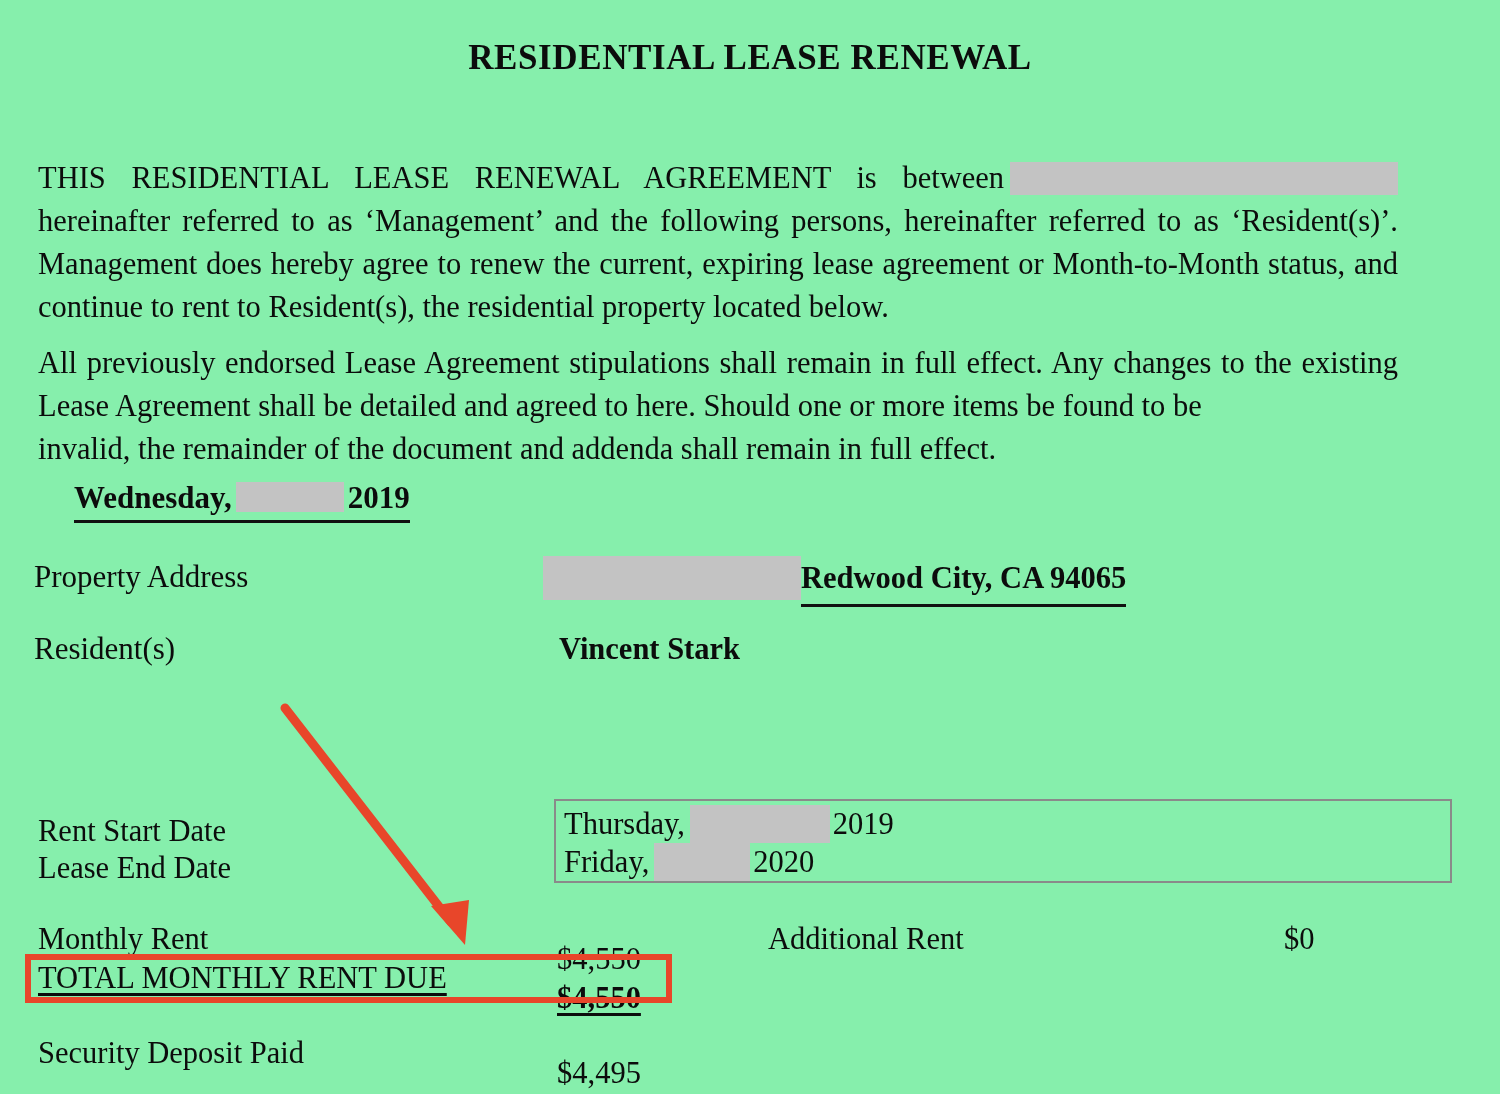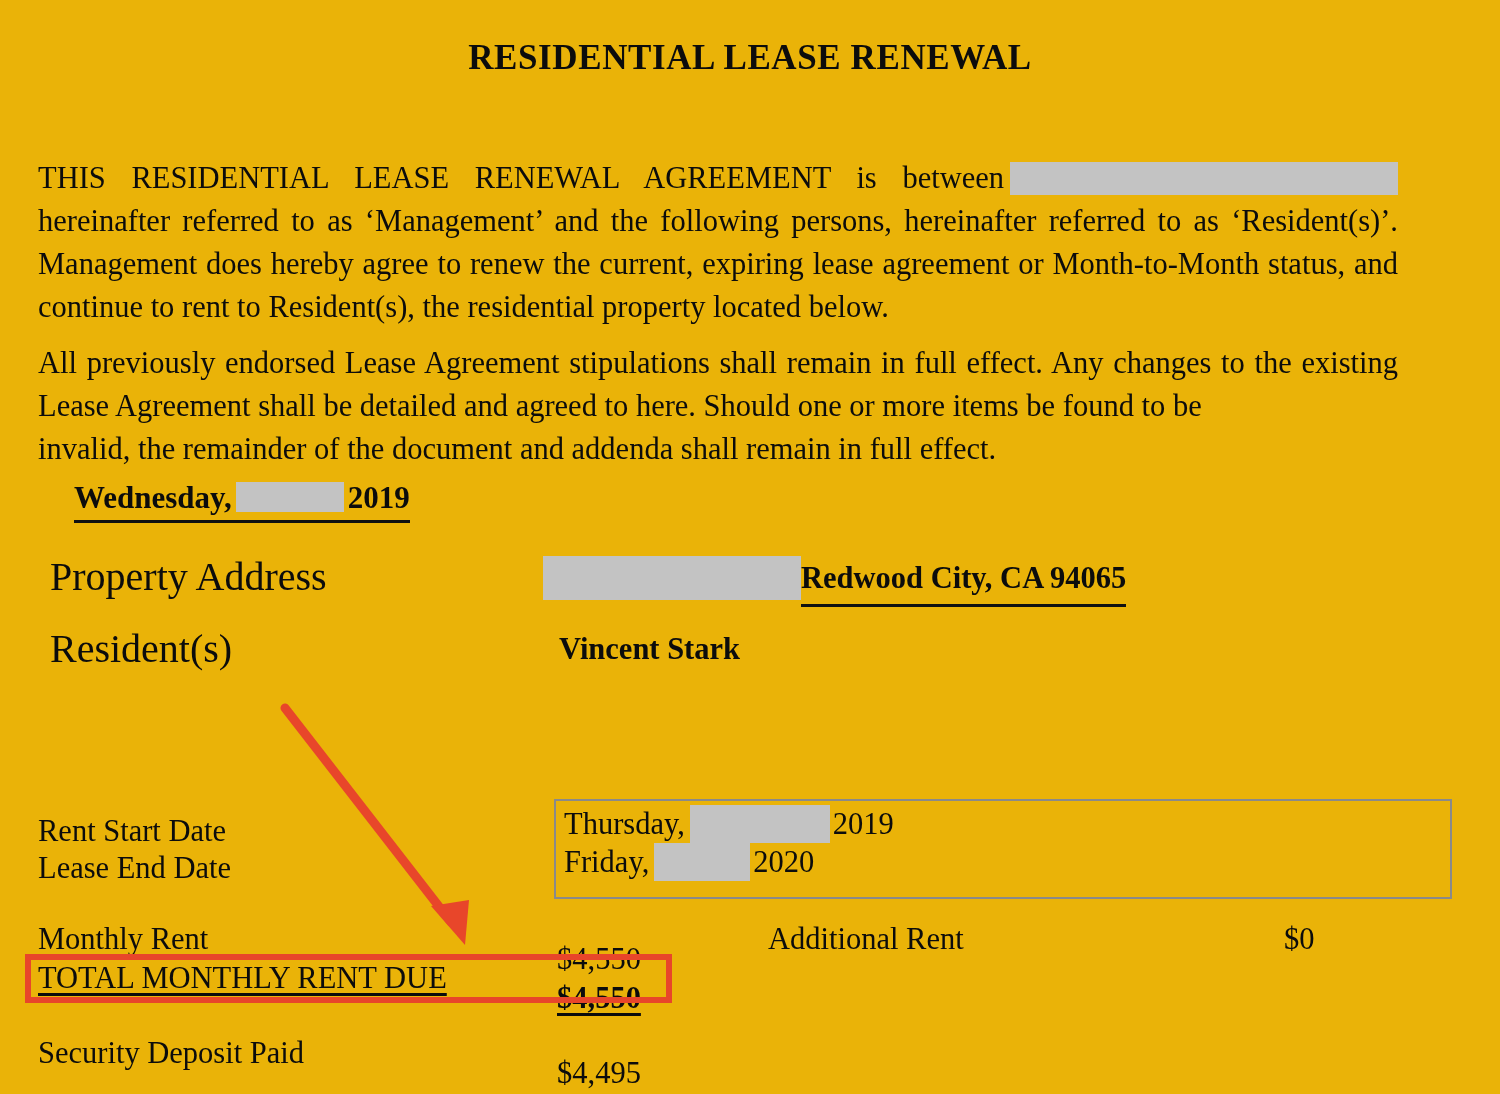--- a/index.html
+++ b/index.html
@@ -8,21 +8,21 @@
     background: #ffffff;
   }
   body {
     font-family: "Liberation Serif", "DejaVu Serif", serif;
     color: #0c0c0c;
   }
   #page {
     position: relative;
     width: 1500px;
     height: 1094px;
-    background: #eab308;
+    background: #86efac;
     overflow: hidden;
   }
 
   
   .doc-title {
     position: absolute;
     top: 38px;
     left: 0;
     width: 1500px;
     text-align: center;
@@ -76,22 +76,22 @@
   .date-line .redact-date {
     width: 108px;
     height: 30px;
     top: -4px;
     margin: 0 4px;
   }
 
   
   .field-label {
     position: absolute;
-    left: 50px;
-    font-size: 40px;
+    left: 34px;
+    font-size: 31px;
     line-height: 40px;
     white-space: nowrap;
   }
   .field-value {
     position: absolute;
     font-size: 30.5px;
     line-height: 40px;
     white-space: nowrap;
   }
 
@@ -119,21 +119,21 @@
     top: 629px;
     font-weight: bold;
   }
 
   
   .lease-box {
     position: absolute;
     left: 554px;
     top: 799px;
     width: 898px;
-    height: 100px;
+    height: 84px;
     border: 2px solid #8a8a8a;
     box-sizing: border-box;
   }
   .lease-box-inner {
     position: absolute;
     left: 8px;
     top: 4px;
     font-size: 30.5px;
     line-height: 36px;
     white-space: nowrap;

